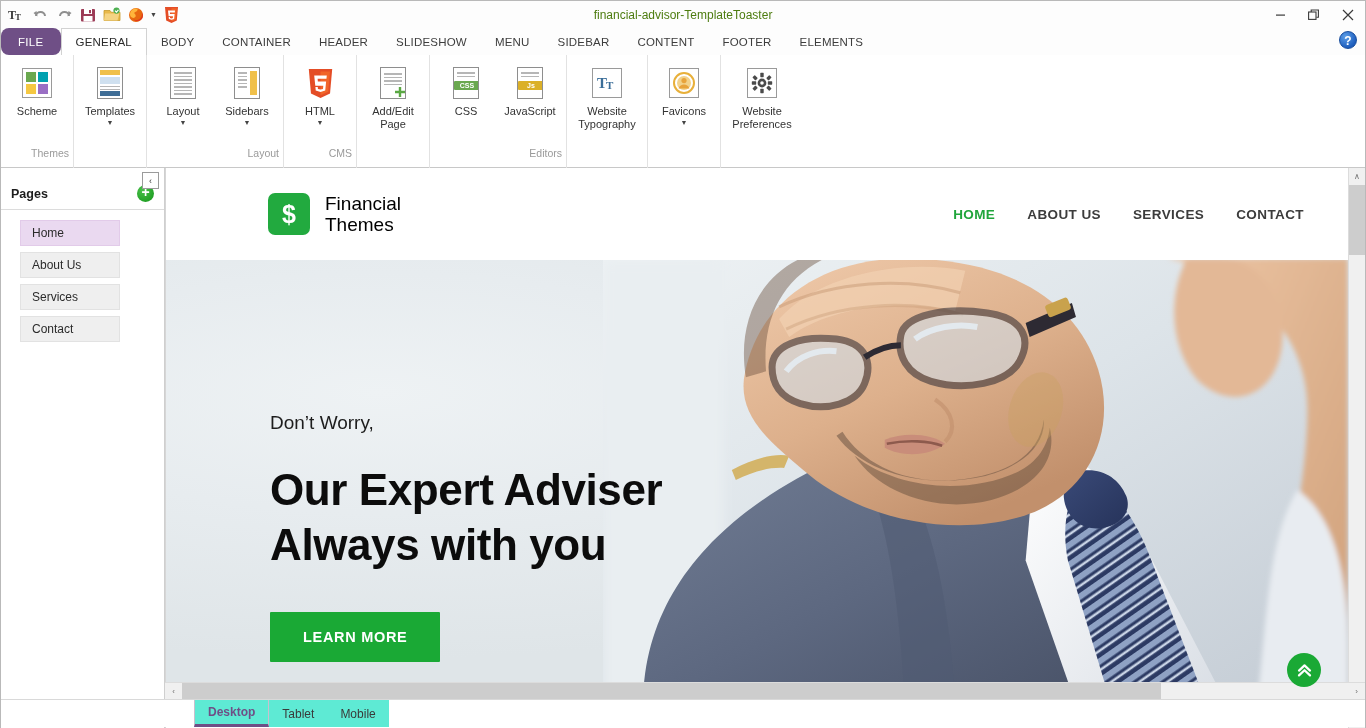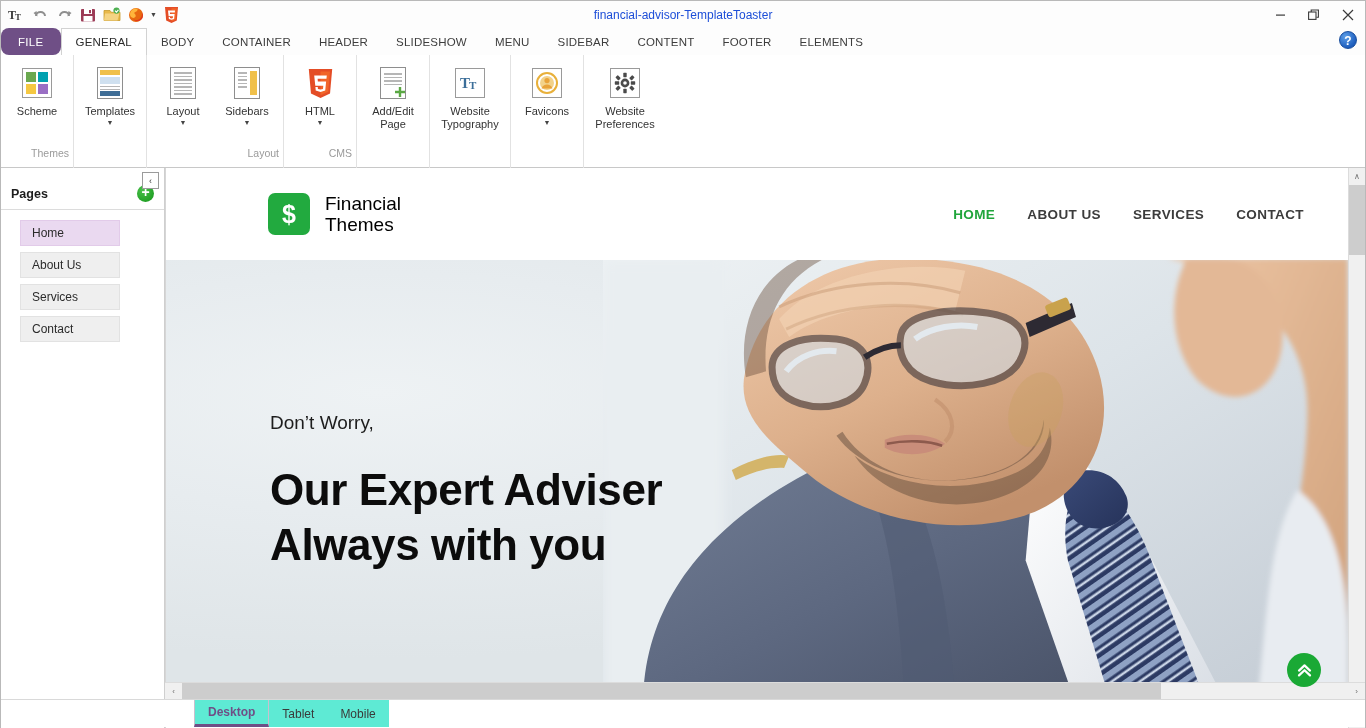--- a/index.html
+++ b/index.html
@@ -19,21 +19,21 @@
     display: flex; align-items: center; position: relative;
   }
   .qat { display: flex; align-items: center; gap: 2px; padding-left: 4px; }
   .qat-btn {
     width: 22px; height: 22px; display: flex; align-items: center;
     justify-content: center; cursor: pointer;
   }
   .qat-caret { font-size: 7px; color: #444; width: 9px; text-align: center; cursor: pointer; }
   .win-title {
     position: absolute; left: 0; right: 0; text-align: center;
-    font-size: 12px; color: #1d4ed8; pointer-events: none;
+    font-size: 12px; color: #4d7c0f; pointer-events: none;
   }
   .win-ctrls {
     position: absolute; right: 0; top: 0; height: 27px;
     display: flex; align-items: center;
   }
   .win-btn {
     width: 34px; height: 27px; display: flex; align-items: center;
     justify-content: center; font-size: 13px; color: #3a3a3a; cursor: pointer;
   }
 
@@ -451,20 +451,45 @@
                   <path d="M6 1 v10 M1 6 h10" stroke="#5aa843" stroke-width="2.4"></path>
                 </svg>
             </div>
           </div>
           <div class="ritem-lbl">Add/Edit Page</div>
         </div>
       </div>
       <div class="rgroup-label"></div>
     </div>
 
+    <div class="rgroup">
+      <div class="rgroup-items">
+        <div class="ritem">
+          <div class="ritem-ico">
+            <div class="ico-doc" style="position:relative">
+              <div class="ln" style="margin-top:4px"></div>
+                <div class="ln"></div>
+              <span class="ico-badge" style="background:#6aa84f;left:0;bottom:8px;width:26px;text-align:center">CSS</span>
+            </div>
+          </div>
+          <div class="ritem-lbl">CSS</div>
+        </div>
+        <div class="ritem">
+          <div class="ritem-ico">
+            <div class="ico-doc" style="position:relative">
+              <div class="ln" style="margin-top:4px"></div>
+                <div class="ln"></div>
+              <span class="ico-badge" style="background:#dbb028;left:0;bottom:8px;width:26px;text-align:center">Js</span>
+            </div>
+          </div>
+          <div class="ritem-lbl">JavaScript</div>
+        </div>
+      </div>
+      <div class="rgroup-label">Editors</div>
+    </div>
 
     <div class="rgroup">
       <div class="rgroup-items">
         <div class="ritem" style="width:72px">
           <div class="ritem-ico">
             <div class="ico-box">
               <svg width="20" height="18" viewBox="0 0 20 18">
                   <text x="0" y="14" font-family="Liberation Serif, serif" font-size="15" fill="#3b6e99">T</text>
                   <text x="9" y="15" font-family="Liberation Serif, serif" font-size="11" fill="#3b6e99">T</text>
                 </svg>
@@ -647,20 +672,21 @@
               <path d="M232 176 C258 212, 320 230, 380 216 C420 206, 440 182, 438 160 C434 196, 400 216, 350 220 C300 224, 258 204, 238 172Z" fill="#6b5444" opacity=".55"></path>
               <path d="M250 196 C290 228, 360 236, 412 212 C432 202, 442 186, 444 168 C452 200, 430 228, 386 240 C330 254, 274 232, 250 196Z" fill="#5c4738" opacity=".45"></path>
               <ellipse cx="430" cy="150" rx="26" ry="38" fill="#c8a05e" opacity=".35" transform="rotate(18 430 150)"></ellipse>
             </svg>
           </div>
 
           <div class="hero-copy">
             <div class="hero-kicker">Don’t Worry,</div>
             <div class="hero-title">Our Expert Adviser</div>
             <div class="hero-title">Always with you</div>
+            <button class="hero-btn">LEARN MORE</button>
           </div>
 
           <div class="to-top">
             <svg width="19" height="19" viewBox="0 0 19 19">
               <path d="M4 9.6 L9.5 4.4 L15 9.6" stroke="#fff" stroke-width="2.2" fill="none" stroke-linecap="round" stroke-linejoin="round"></path>
               <path d="M4 14.4 L9.5 9.2 L15 14.4" stroke="#fff" stroke-width="2.2" fill="none" stroke-linecap="round" stroke-linejoin="round"></path>
             </svg>
           </div>
         </div>
       </div>

